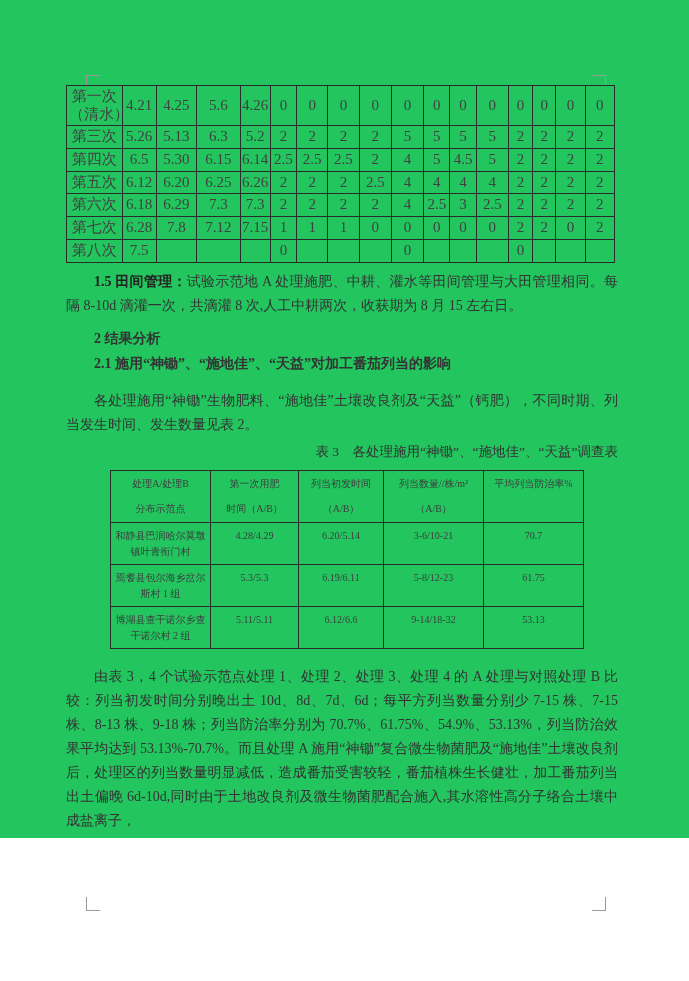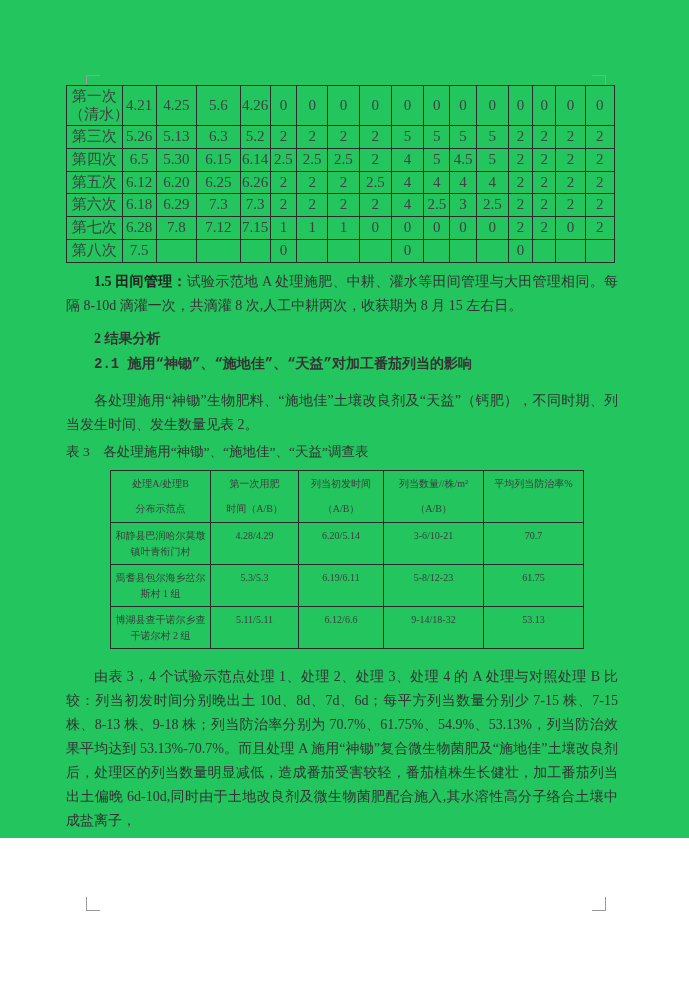--- a/index.html
+++ b/index.html
@@ -30,23 +30,23 @@
   .t1 td.lbl{word-break:keep-all;padding:2px 2px;}
 
   
   .body{
     font-size:14px;line-height:24px;margin:0;text-align:justify;
     text-indent:2em;color:#333;
   }
   .body b{color:#222;}
   .p1{margin-top:7px;}
   .h2{margin-top:9px;font-weight:bold;}
-  .h21{margin-top:1px;font-weight:bold;font-family:Liberation Mono, monospace;}
+  .h21{margin-top:1px;font-weight:bold;}
   .p2{margin-top:13px;}
-  .caption{margin-top:4px;text-align:left;font-size:13.5px;line-height:22px;color:#333;}
+  .caption{margin-top:4px;text-align:right;font-size:13.5px;line-height:22px;color:#333;}
 
   
   .t3{margin:7px 0 0 44px;width:473px;font-size:10px;line-height:16px;color:#3d3d3d;}
   .t3 td{padding:4px 2px;text-align:center;vertical-align:top;}
   .t3 .hcell div{margin:1px 0;}
   .t3 .hcell .l2{margin-top:9px;}
   .t3 td.site{padding-top:5px;}
   .t3 td.val{padding-top:5px;}
 
   .p3{margin-top:16px;}

